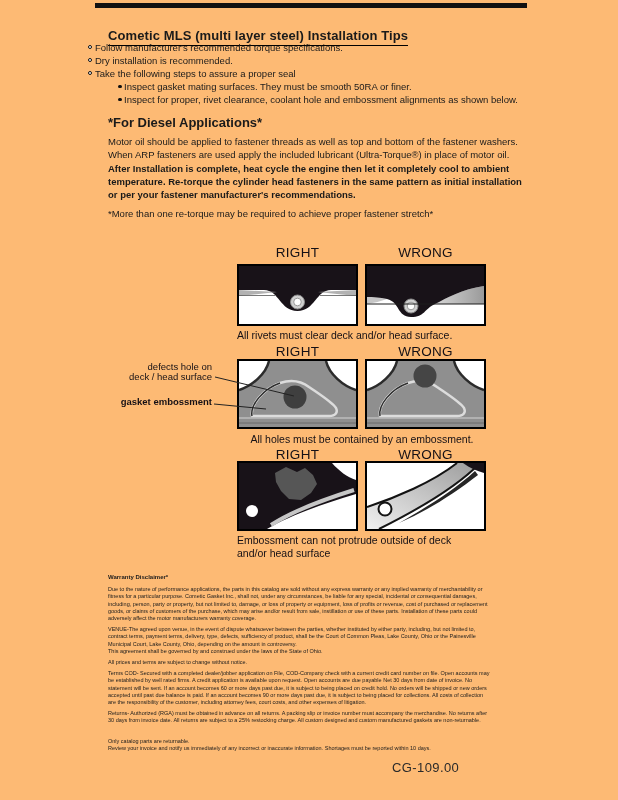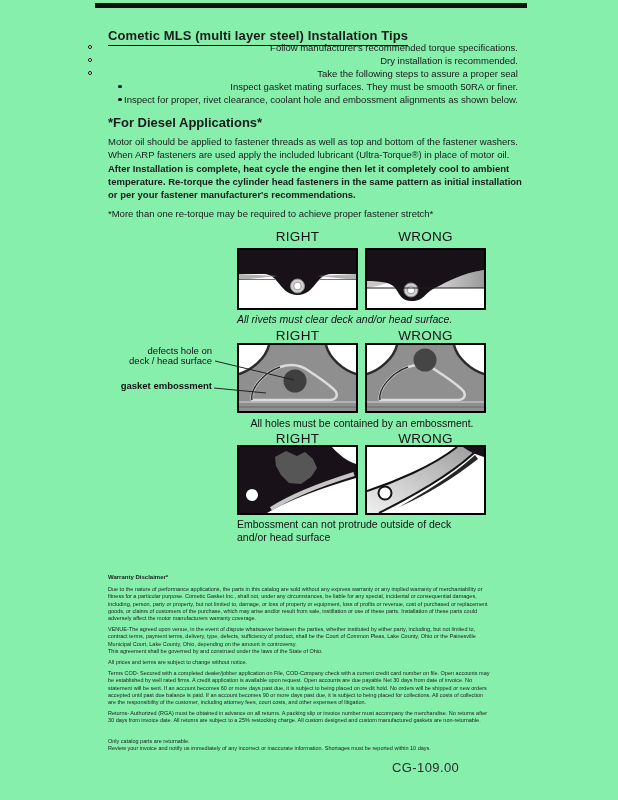--- a/index.html
+++ b/index.html
@@ -1,48 +1,48 @@
 <!DOCTYPE html>
 <html><head>
 <meta charset="utf-8">
 <style>
   html,body { margin:0; padding:0; background:#e9e9e9; }
   .page {
     position:relative; width:618px; height:800px; margin:0 auto;
-    background:#86efac; overflow:hidden;
+    background:#fdba74; overflow:hidden;
     font-family:"Liberation Sans", sans-serif; color:#1a1a1a;
   }
   .top-rule { position:absolute; left:95px; top:3px; width:432px; height:5px; background:#111; }
 
   .title {
     position:absolute; left:108px; top:19px;
     font-size:13px; font-weight:bold; letter-spacing:0.1px;
     border-bottom:1.6px solid #000; padding-bottom:2px; display:inline-block;
   }
 
-  .bullets { position:absolute; left:88px; top:41px; font-size:9.5px; line-height:13px;text-align:right; }
+  .bullets { position:absolute; left:88px; top:41px; font-size:9.5px; line-height:13px; }
   .bullet { position:relative; padding-left:7px; }
   .bullet .marker {
     position:absolute; left:0; top:4px; width:4px; height:4px;
     border:1px solid #111; border-radius:50%; box-sizing:border-box; background:#fff;
   }
   .sub-bullet { position:relative; margin-left:30px; padding-left:6px; }
   .sub-bullet .marker {
     position:absolute; left:0; top:4.5px; width:3.5px; height:3.5px;
     border-radius:50%; background:#111;
   }
 
   .diesel { position:absolute; left:108px; top:116px; width:436px; font-size:9.5px; line-height:13px; }
   .diesel h2 { margin:0; font-size:13px; line-height:13px; font-weight:bold; }
   .diesel p { margin:6px 0 0 0; white-space:pre-line; }
   .diesel p.p2 { margin-top:1px;font-weight:bold; }
   .diesel p.note { margin-top:6px; }
 
   
-  .diagrams { position:absolute; left:0; top:228px; width:592px; height:318px; }
+  .diagrams { position:absolute; left:0; top:244px; width:592px; height:318px; }
   .dg-header { position:absolute; width:121px; text-align:center; font-size:13.5px; color:#151015; letter-spacing:0.3px; }
   .panel { position:absolute; width:121px; border:2px solid #000; box-sizing:border-box; background:#fff; }
   .panel svg { display:block; width:100%; height:100%; }
   .r1 { height:62px; }
   .r23 { height:70px; }
   .caption { position:absolute; font-size:10.5px; line-height:12.5px; color:#151015; white-space:pre-line; }
   .side-label { position:absolute; width:122px; text-align:right; font-size:9.5px; line-height:9.5px; color:#151015; white-space:pre-line; }
   .leader-overlay { position:absolute; left:0; top:0; width:618px; height:318px; pointer-events:none; }
 
   
@@ -120,21 +120,21 @@
           </linearGradient>
         </defs>
         <path d="M117 20 C95 23 80 32 68 38 L117 38 Z" fill="url(#gw)"></path>
         <path d="M0 31 C6 31 13 31.5 20 33 C14 35 7 37 0 38 Z" fill="#c7c7c7"></path>
         <path d="M0 0 H117 V20 C95 23 80 32 68 38 C57 43 58 51 44 51 C30 51 33 36 20 33 C13 31.5 6 31 0 31 Z" fill="#181218"></path>
         <circle cx="44" cy="40" r="7" fill="#d0d0d0" stroke="#8a8a8a" stroke-width="1"></circle>
         <circle cx="44" cy="40" r="3.8" fill="#ffffff" stroke="#9a9a9a" stroke-width="1"></circle>
         <line x1="0" y1="38" x2="117" y2="38" stroke="#1c1c1c" stroke-width="1.2"></line>
       </svg>
     </div>
-    <div class="caption" style="left:237px; top:85px;font-style:italic;">All rivets must clear deck and/or head surface.</div>
+    <div class="caption" style="left:237px; top:85px;">All rivets must clear deck and/or head surface.</div>
 
     <div class="dg-header" style="left:237px; top:100px;">RIGHT</div>
     <div class="dg-header" style="left:365px; top:100px;">WRONG</div>
 
     <div class="side-label" style="left:90px; top:118px;">defects hole on
 deck / head surface</div>
     <div class="side-label" style="left:90px; top:153px;font-weight:bold;">gasket embossment</div>
 
     <div class="panel r23" style="left:237px; top:115px;">
       <svg viewBox="0 0 117 66">

